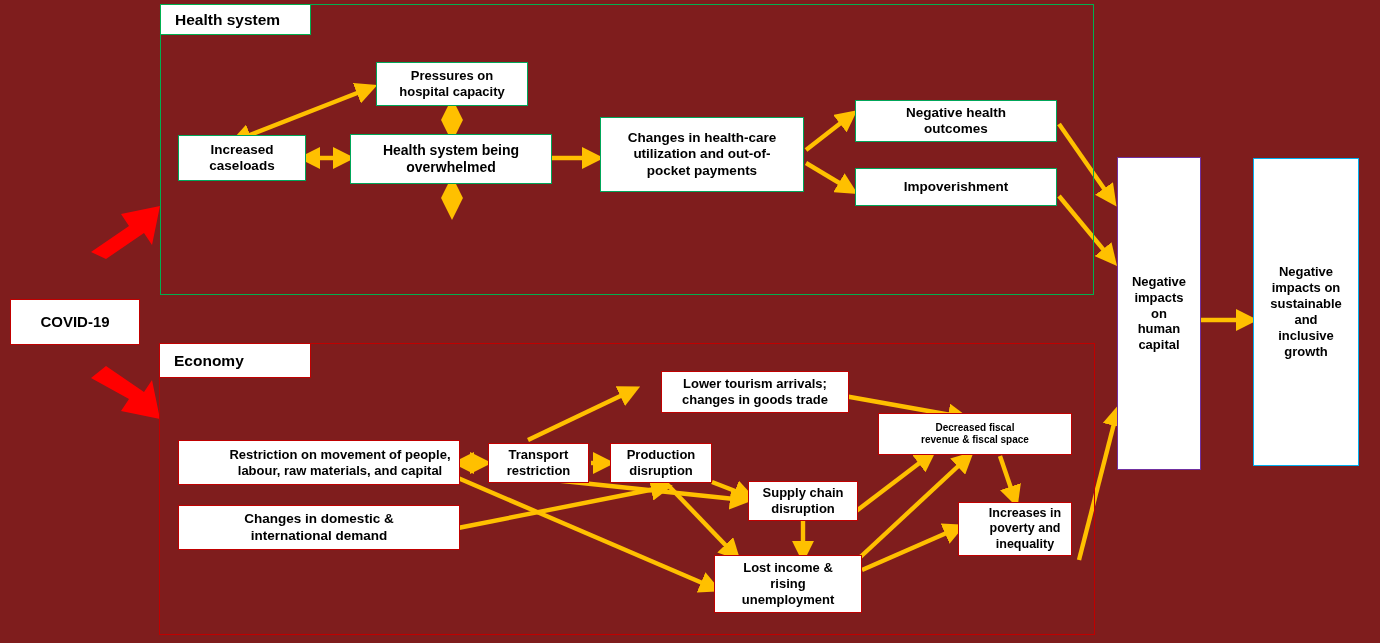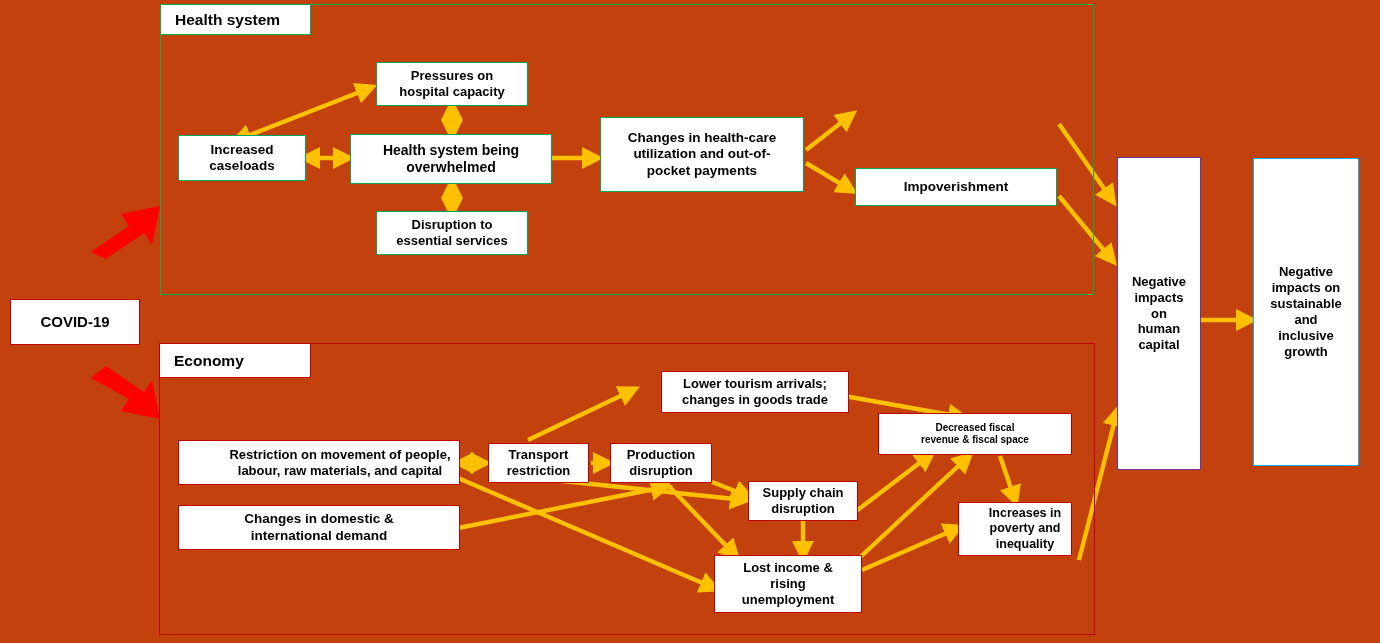--- a/index.html
+++ b/index.html
@@ -1,17 +1,17 @@
 <!DOCTYPE html>
 <html><head>
 <meta charset="utf-8">
 <style>
   html,body{margin:0;padding:0;background:#ffffff;}
   body{font-family:"Liberation Sans",sans-serif;}
-  #canvas{position:relative;width:1380px;height:643px;background:#c2410c;overflow:hidden;}
+  #canvas{position:relative;width:1380px;height:643px;background:#7f1d1d;overflow:hidden;}
   .frame{position:absolute;background:transparent;box-sizing:border-box;}
   .frame-label{position:absolute;box-sizing:border-box;display:flex;align-items:center;
     padding-left:14px;font-weight:bold;font-size:15.5px;color:#000;background:#fff;}
   .node{position:absolute;box-sizing:border-box;background:#fff;display:flex;
     align-items:center;justify-content:center;text-align:center;font-weight:bold;
     color:#000;line-height:1.22;padding:2px 4px;}
   .green{border:1.6px solid #00A65A;}
   .red{border:1.6px solid #C00000;}
   .purple{border:1.6px solid #7030A0;}
   .blue{border:1.6px solid #00B0F0;}
@@ -113,28 +113,28 @@
   </div>
 
   <div class="node green" style="left:178px;top:135px;width:128px;height:46px;font-size:13.5px;">
     <span>Increased<br>caseloads</span>
   </div>
 
   <div class="node green" style="left:350px;top:134px;width:202px;height:50px;font-size:14px;">
     <span>Health system being<br>overwhelmed</span>
   </div>
 
-  <div class="node green" style="left:376px;top:211px;width:152px;height:44px;font-size:13px;">
-    <span>Disruption to<br>essential services</span>
-  </div>
 
   <div class="node green" style="left:600px;top:117px;width:204px;height:75px;font-size:13.5px;">
     <span>Changes in health-care<br>utilization and out-of-<br>pocket payments</span>
   </div>
 
+  <div class="node green" style="left:855px;top:100px;width:202px;height:42px;font-size:13.5px;">
+    <span>Negative health<br>outcomes</span>
+  </div>
 
   <div class="node green" style="left:855px;top:168px;width:202px;height:38px;font-size:13.5px;">
     <span>Impoverishment</span>
   </div>
 
   <div class="node red" style="left:178px;top:440px;width:282px;height:45px;font-size:13px;padding-left:46px;">
     <span>Restriction on movement of people,<br>labour, raw materials, and capital</span>
   </div>
 
   <div class="node red" style="left:178px;top:505px;width:282px;height:45px;font-size:13.5px;">

